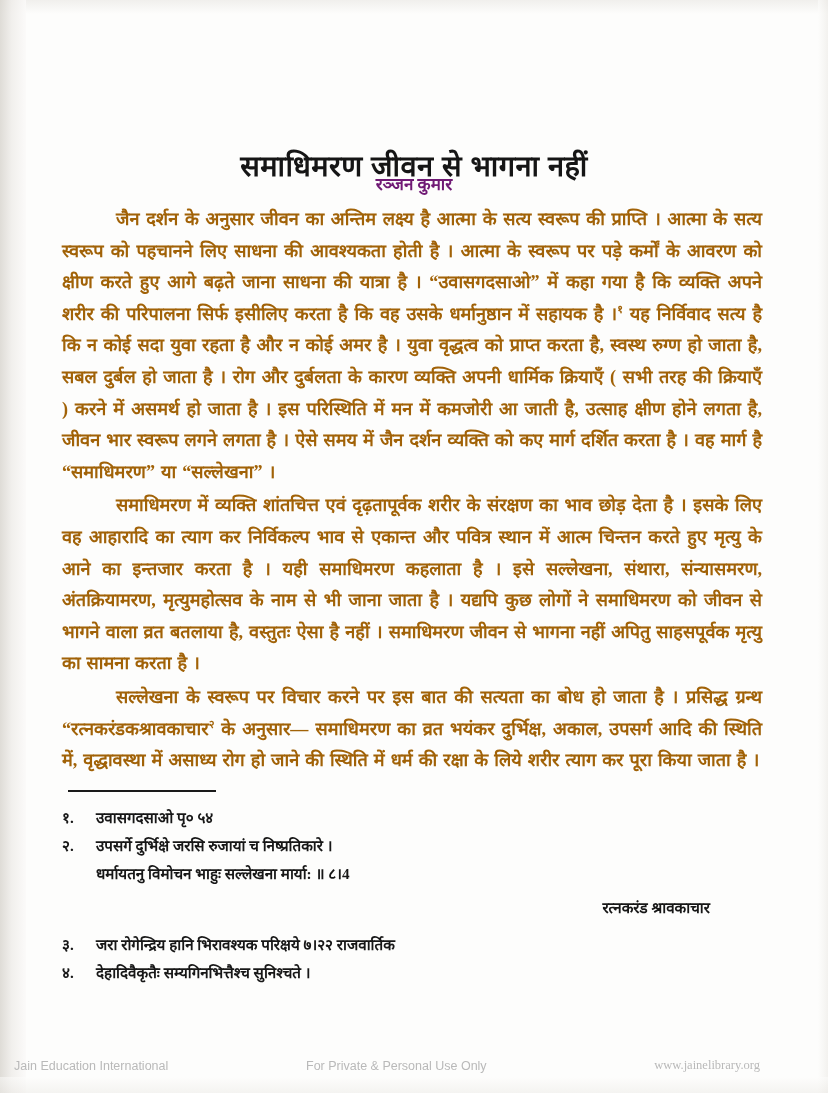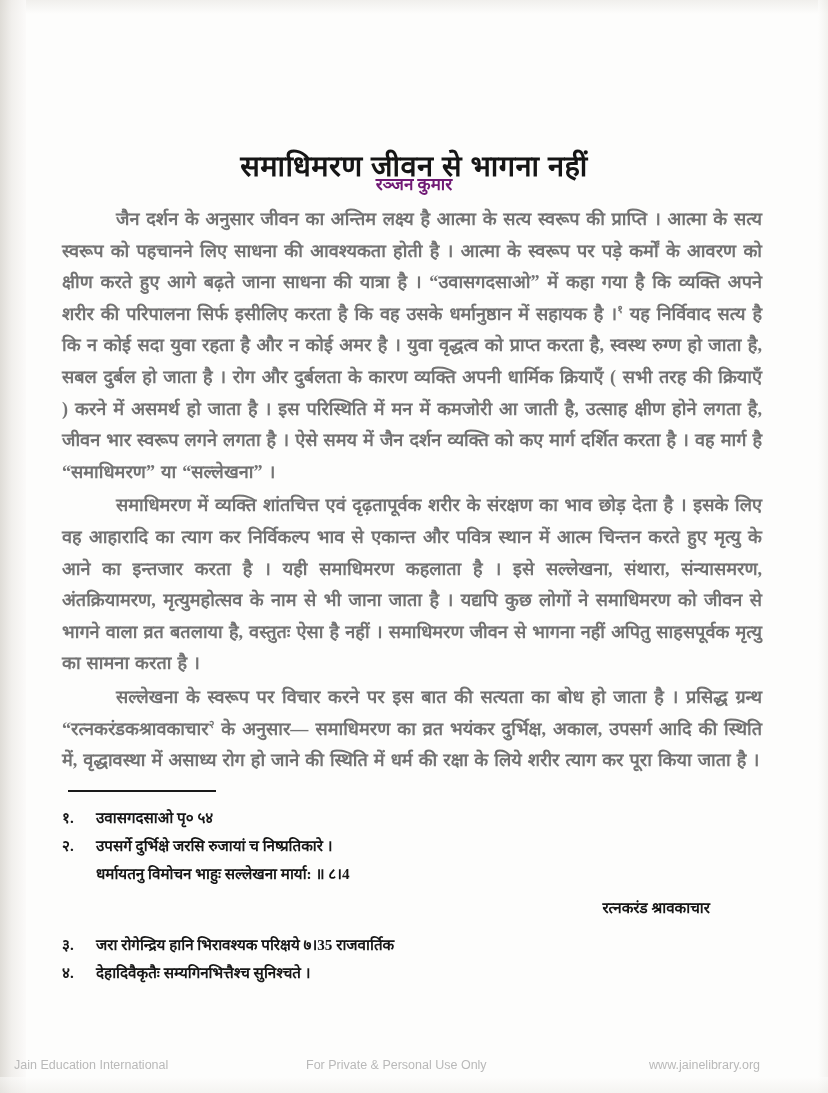--- a/index.html
+++ b/index.html
@@ -86,21 +86,21 @@
   .body-block {
     position: absolute;
     left: 62px;
     top: 204px;
     width: 700px;
   }
   .para {
     margin: 0 0 2px 0;
     font-size: 18.1px;
     line-height: 31.6px;
-    color: #737373;
+    color: #a16207;
     text-align: justify;
     text-indent: 54px;
     word-spacing: 1.5px;
     font-weight: 600;
   }
 
   sup.fn {
     font-size: 11px;
     vertical-align: super;
     line-height: 0;
@@ -156,21 +156,21 @@
     top: 1058px;
     width: 776px;
     display: flex;
     align-items: center;
     font-family: "Liberation Sans", sans-serif;
     font-size: 12.5px;
     color: #b9b9b9;
   }
   .footer-left  { width: 292px; padding-left: 14px; text-align: left; }
   .footer-mid   { flex: 1 1 auto; text-align: left; }
-  .footer-right { width: 230px; padding-right: 16px; text-align: right; }
+  .footer-right { width: 230px; padding-right: 16px; text-align: right; font-family: Liberation Serif, serif; }
 </style>
 </head>
 <body>
 
 <div class="page">
 
   <div class="scan-edge-top"></div>
   <div class="scan-gutter-left"></div>
   <div class="scan-edge-right"></div>
   <div class="scan-edge-bottom"></div>
@@ -195,21 +195,21 @@
           <span class="fn-text">उवासगदसाओ पृ० ५४</span>
         </div>
         <div class="fn-row">
           <span class="fn-num">२.</span>
           <span class="fn-text">उपसर्गे दुर्भिक्षे जरसि रुजायां च निष्प्रतिकारे ।</span>
         </div>
         <div class="fn-sub">धर्मायतनु विमोचन भाहुः सल्लेखना  मार्या: ॥ ८।4</div>
         <div class="fn-cite">रत्नकरंड श्रावकाचार</div>
         <div class="fn-row">
           <span class="fn-num">३.</span>
-          <span class="fn-text">जरा रोगेन्द्रिय हानि भिरावश्यक परिक्षये  ७।35 राजवार्तिक</span>
+          <span class="fn-text">जरा रोगेन्द्रिय हानि भिरावश्यक परिक्षये  ७।२२ राजवार्तिक</span>
         </div>
         <div class="fn-row">
           <span class="fn-num">४.</span>
           <span class="fn-text">देहादिवैकृतैः सम्यगिनभित्तैश्च सुनिश्चते ।</span>
         </div>
       </div>
 
     <div class="footer">
       <div class="footer-left">Jain Education International</div>
       <div class="footer-mid">For Private &amp; Personal Use Only</div>

